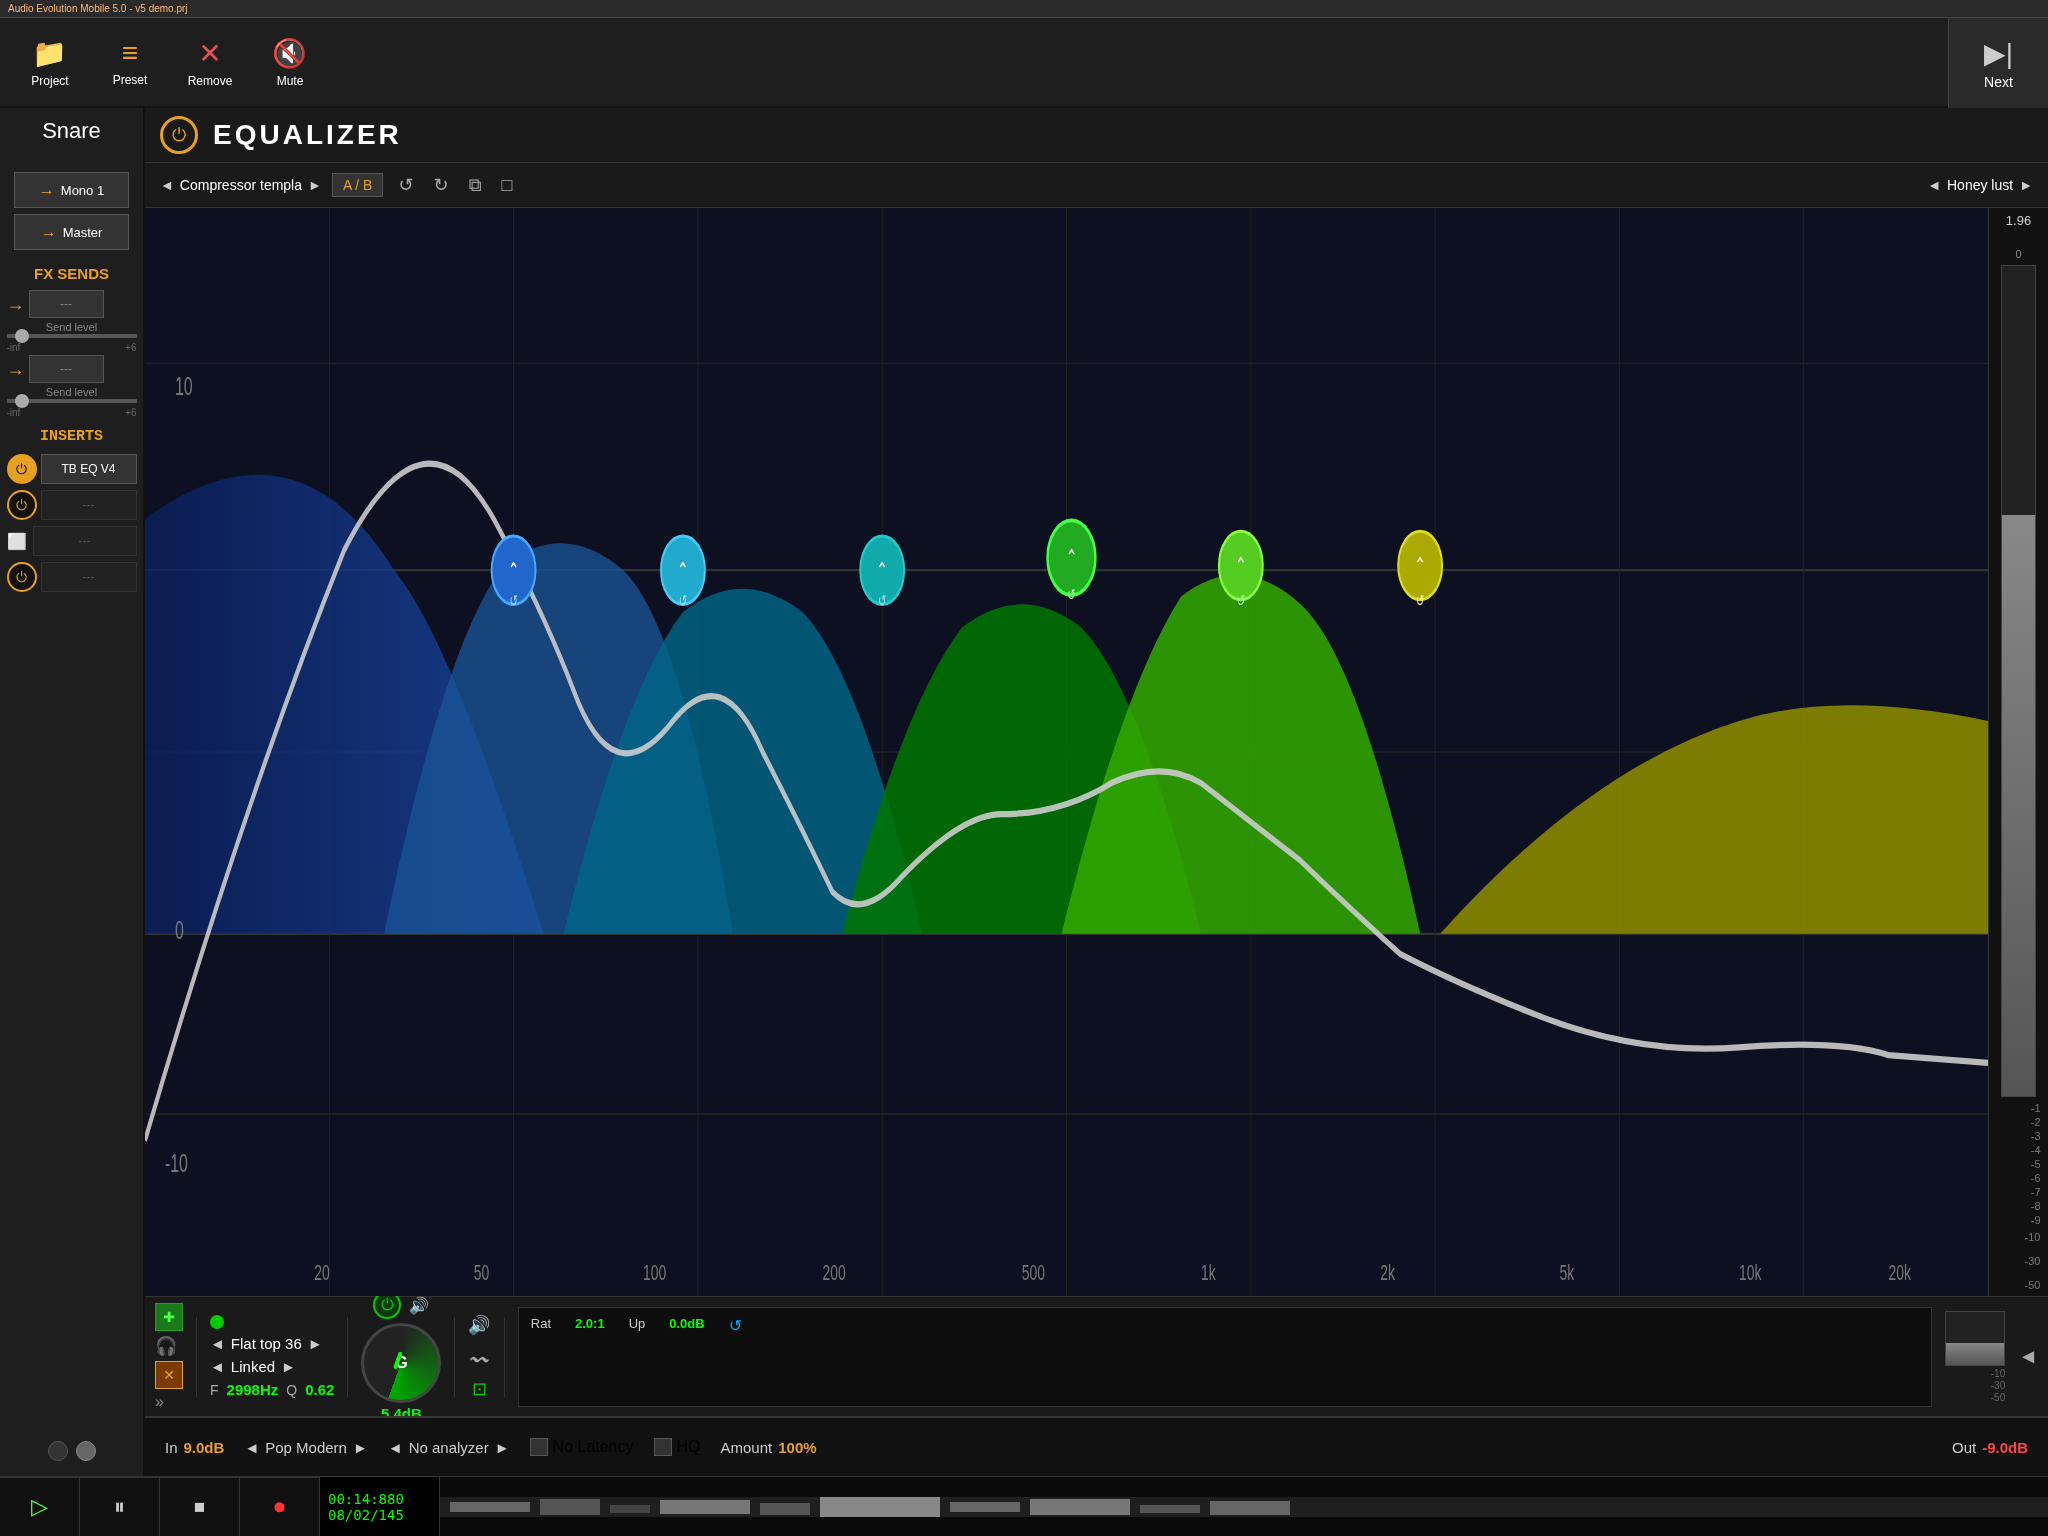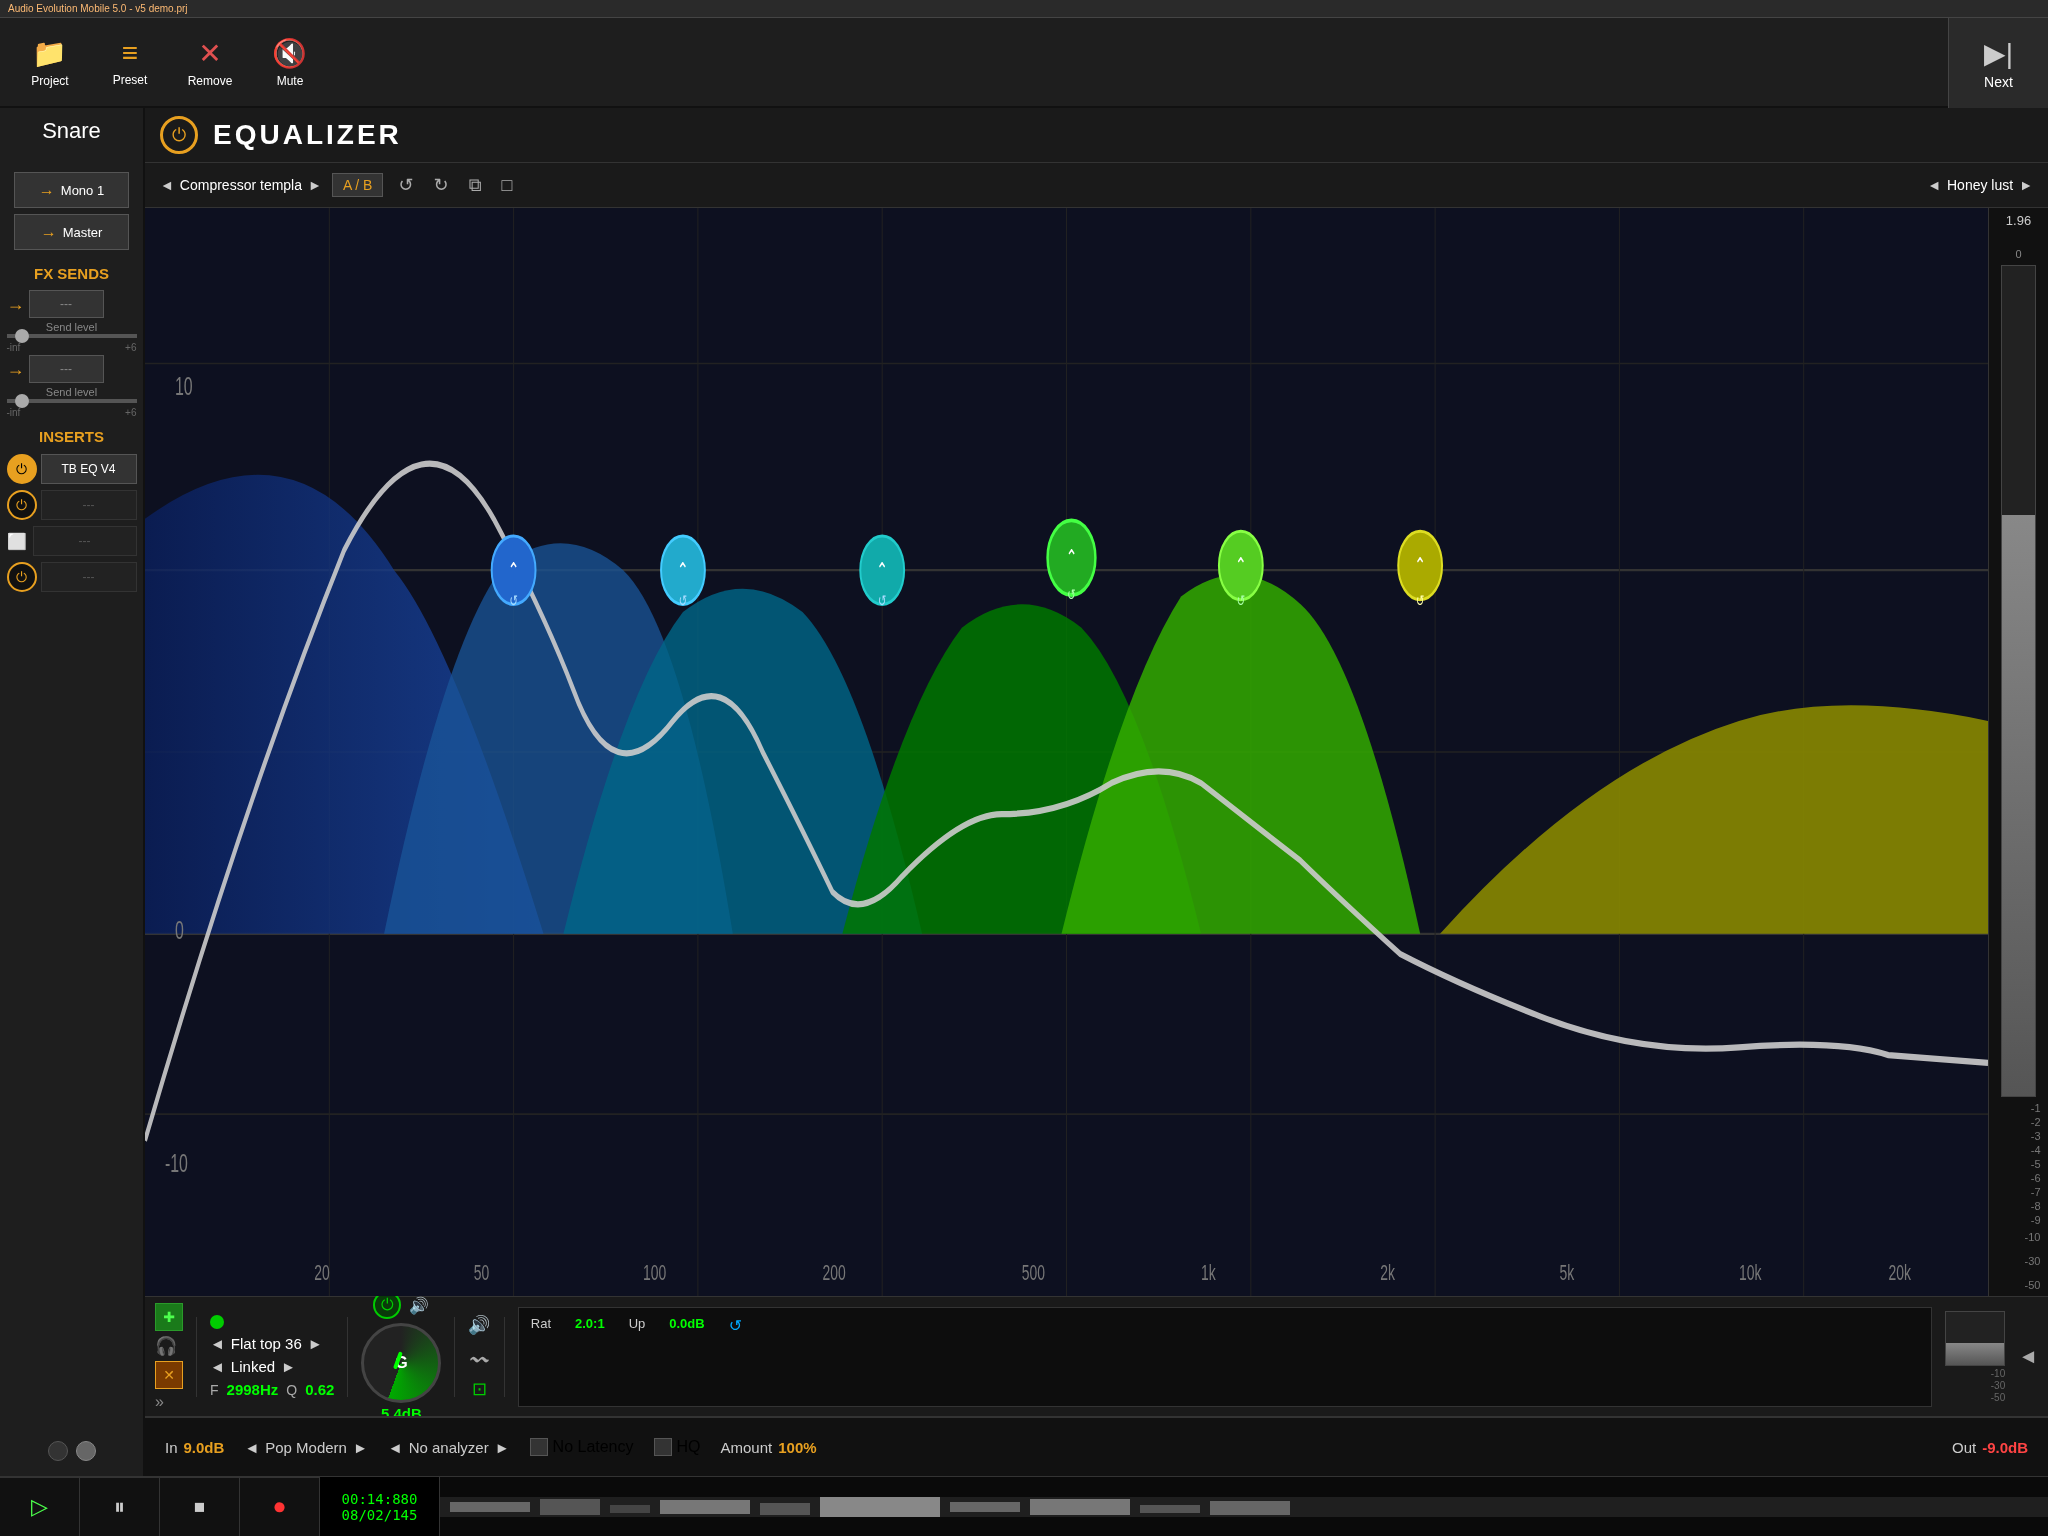--- a/index.html
+++ b/index.html
@@ -173,20 +173,21 @@
       width: 130px;
       color: #666;
       font-size: 10px;
     }
 
     #inserts-label {
       color: #e8a020;
       font-size: 15px;
       font-weight: bold;
       margin: 10px 0 6px;
+      font-family: Liberation Mono, monospace;
     }
     .insert-row {
       display: flex;
       align-items: center;
       width: 130px;
       margin: 3px 0;
       gap: 4px;
     }
     .power-btn {
       width: 30px;
@@ -386,21 +387,21 @@
 
     #time-display {
       width: 120px;
       background: #000;
       color: #00ff00;
       font-family: monospace;
       font-size: 14px;
       padding: 5px 8px;
       display: flex;
       flex-direction: column;
-      align-items: center;
+      align-items: flex-start;
       border-right: 1px solid #333;
       height: 60px;
       justify-content: center;
     }
 
     #waveform-area {
       flex: 1;
       height: 60px;
       background: #0a0a0a;
       position: relative;

